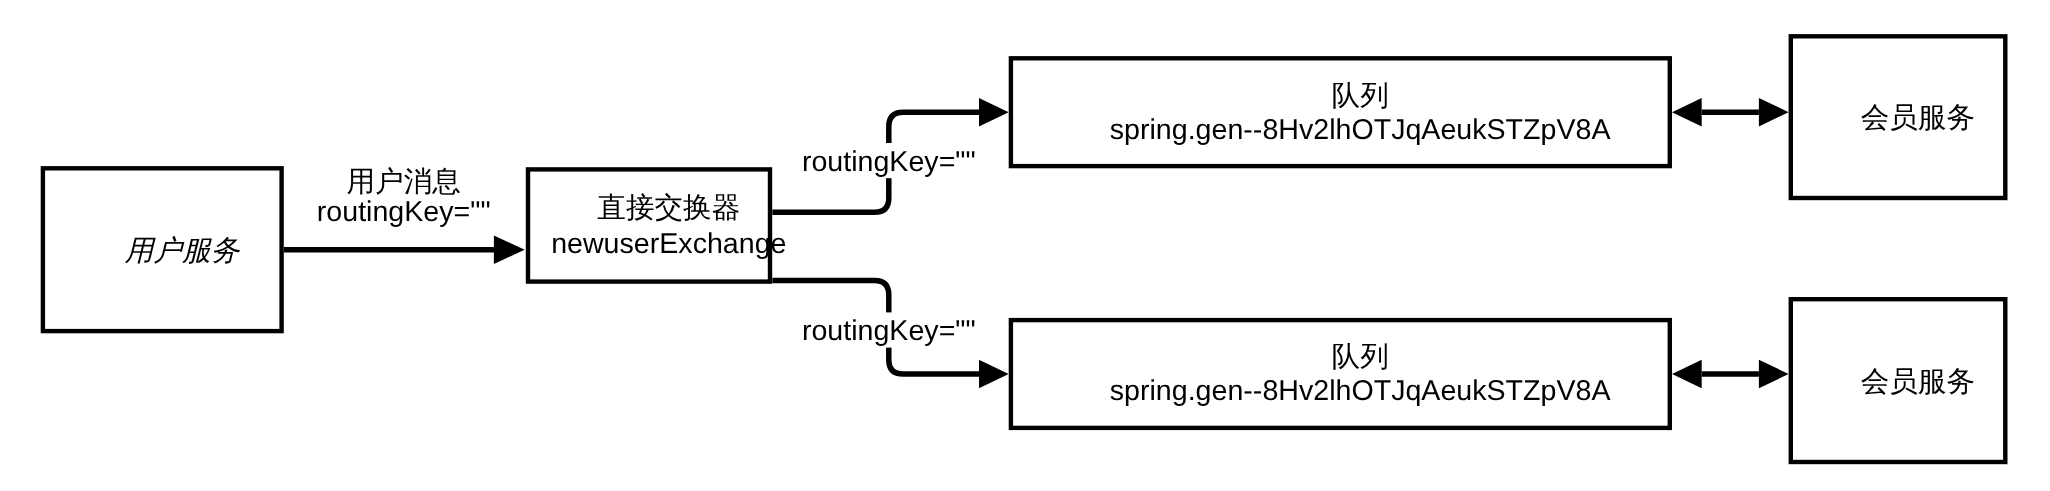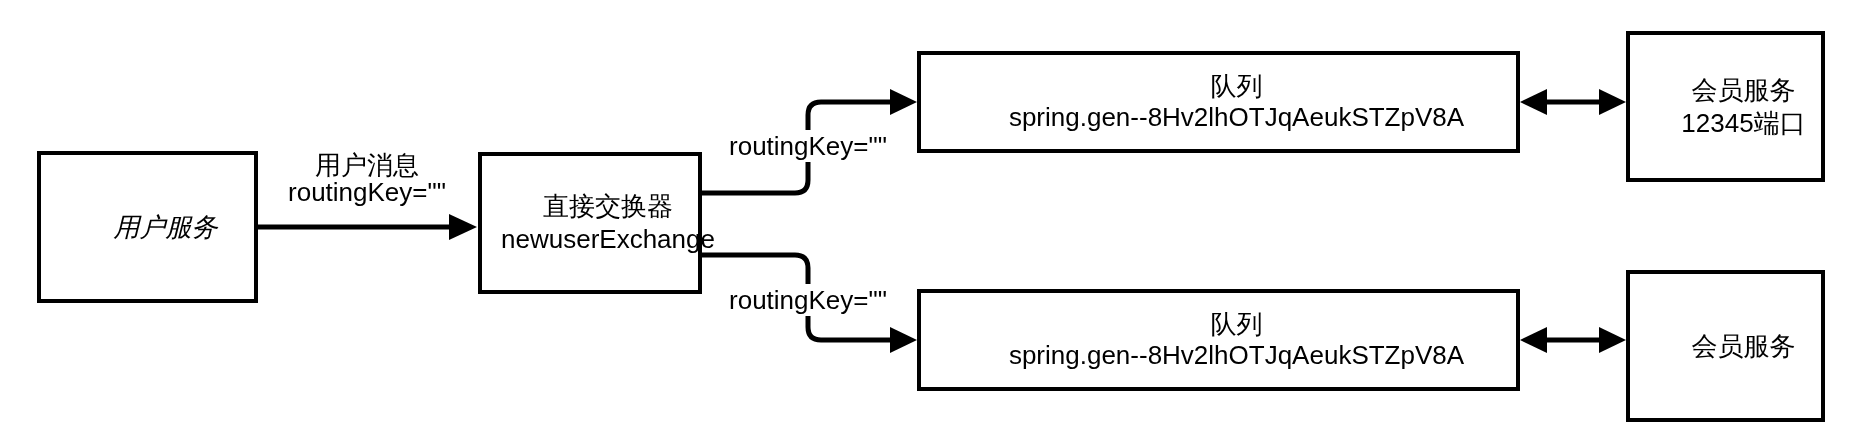--- a/index.html
+++ b/index.html
@@ -27,21 +27,21 @@
     align-items: center;
     justify-content: center;
     text-align: center;
     font-size: 26px;
     line-height: 32px;
     z-index: 2;
     white-space: nowrap;
     padding-left: 36px;
   }
   #user-box     { left: 37px;   top: 151px; width: 221px; height: 152px; font-style: italic; }
-  #exchange-box { left: 478px;  top: 152px; width: 224px; height: 142px; line-height: 33px; }
+  #exchange-box { left: 478px;  top: 152px; width: 224px; height: 106px; line-height: 33px; }
   #queue-top-box    { left: 917px;  top: 51px;  width: 603px; height: 102px; line-height: 31px; }
   #queue-bottom-box { left: 917px;  top: 289px; width: 603px; height: 102px; line-height: 31px; }
   #member-top-box    { left: 1626px; top: 31px;  width: 199px; height: 151px; line-height: 33px; }
   #member-bottom-box { left: 1626px; top: 270px; width: 199px; height: 152px; line-height: 33px; }
   .edge-label {
     position: absolute;
     text-align: center;
     font-size: 26px;
     line-height: 27px;
     z-index: 3;
@@ -109,21 +109,20 @@
     <span>spring.gen--8Hv2lhOTJqAeukSTZpV8A</span>
   </div>
 
   <div class="box" id="queue-bottom-box">
     <span>队列</span>
     <span>spring.gen--8Hv2lhOTJqAeukSTZpV8A</span>
   </div>
 
   <div class="box" id="member-top-box">
     <span>会员服务</span>
-    <span>12345端口</span>
   </div>
 
   <div class="box" id="member-bottom-box">
     <span>会员服务</span>
   </div>
 
   <div class="edge-label" id="msg-label">
     <div>用户消息</div>
     <div>routingKey=""</div>
   </div>

